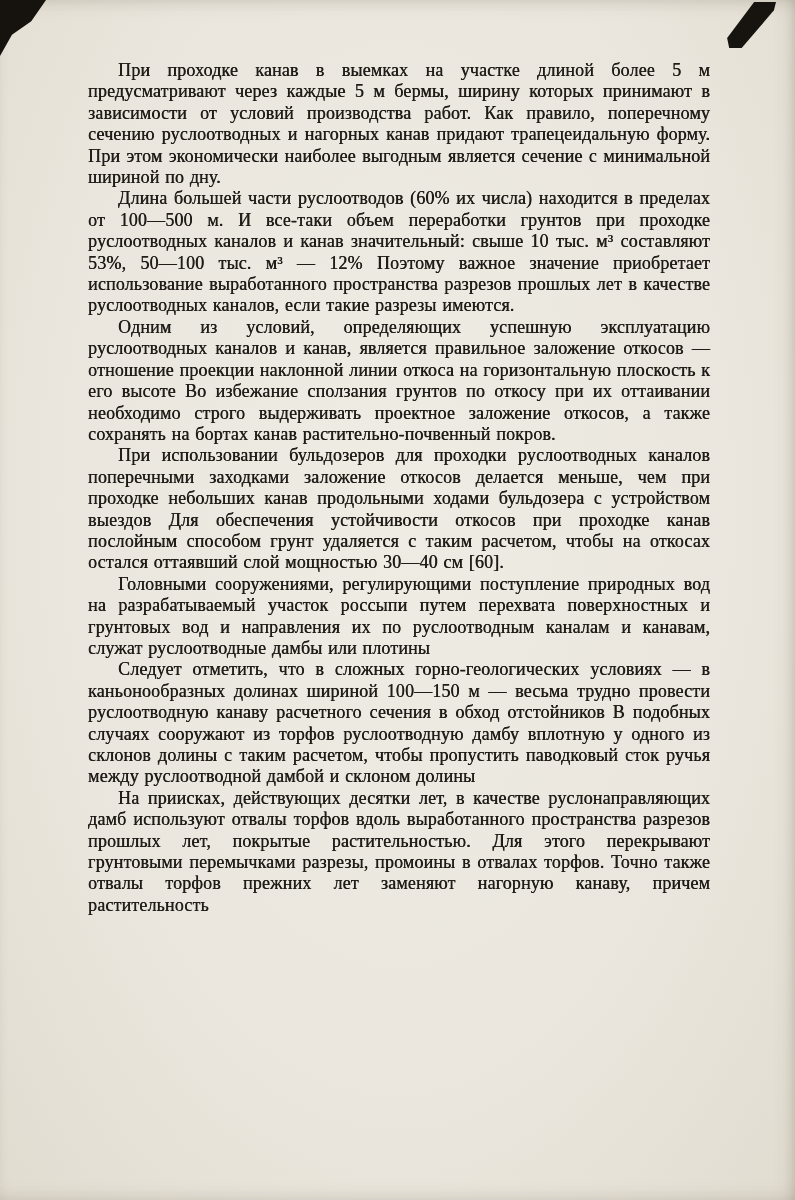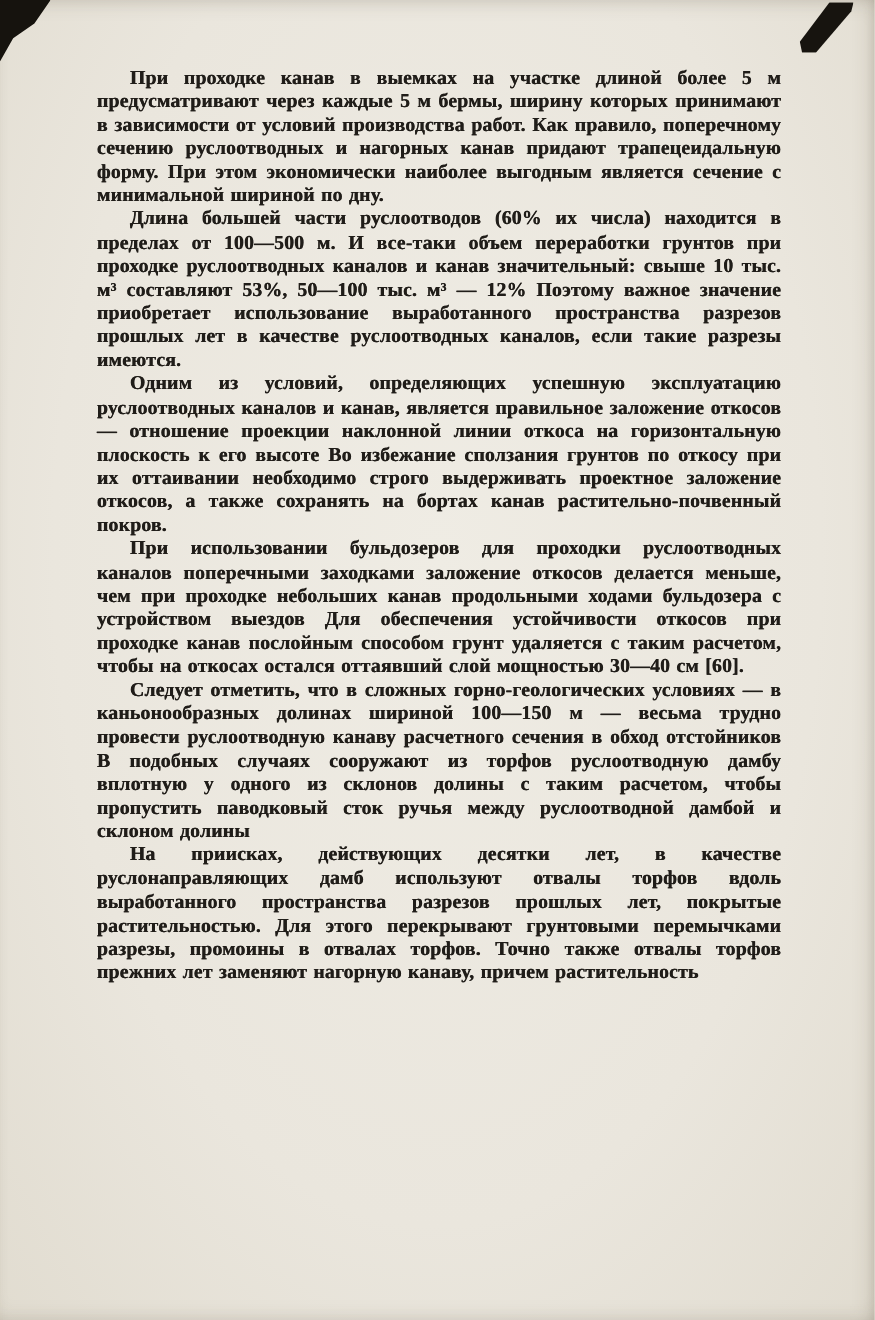--- a/index.html
+++ b/index.html
@@ -14,21 +14,20 @@
     font-family: "Liberation Serif", "DejaVu Serif", serif;
   }
   .page {
     position: relative;
     width: 795px;
     height: 1200px;
     background: radial-gradient(ellipse at 50% 42%, #efece4 0%, #eae6dd 62%, #e1dcd0 100%);
     box-shadow: inset -10px 0 22px -14px rgba(70, 58, 38, 0.35),
                 inset 0 12px 24px -18px rgba(70, 58, 38, 0.30),
                 inset 0 -12px 24px -18px rgba(70, 58, 38, 0.22);
-    font-weight: bold;
   }
   .text-column {
     position: absolute;
     left: 88px;
     top: 60px;
     width: 622px;
     color: #201d19;
     font-size: 18px;
     line-height: 21.4px;
     text-align: justify;
@@ -66,16 +65,17 @@
 
 <div class="page">
   <div class="ink-blot-tl"></div>
   <div class="ink-mark-tr"></div>
 
   <main class="text-column">
     <p>При проходке канав в выемках на участке длиной более 5 м предусматривают через каждые 5 м бермы, ширину которых принимают в зависимости от условий производства работ. Как правило, поперечному сечению руслоотводных и нагорных канав придают трапецеидальную форму. При этом экономически наиболее выгодным является сечение с минимальной шириной по дну.</p>
     <p>Длина большей части руслоотводов (60% их числа) находится в пределах от 100—500 м. И все-таки объем переработки грунтов при проходке руслоотводных каналов и канав значительный: свыше 10 тыс. м³ составляют 53%, 50—100 тыс. м³ — 12% Поэтому важное значение приобретает использование выработанного пространства разрезов прошлых лет в качестве руслоотводных каналов, если такие разрезы имеются.</p>
     <p>Одним из условий, определяющих успешную эксплуатацию руслоотводных каналов и канав, является правильное заложение откосов — отношение проекции наклонной линии откоса на горизонтальную плоскость к его высоте Во избежание сползания грунтов по откосу при их оттаивании необходимо строго выдерживать проектное заложение откосов, а также сохранять на бортах канав растительно-почвенный покров.</p>
     <p>При использовании бульдозеров для проходки руслоотводных каналов поперечными заходками заложение откосов делается меньше, чем при проходке небольших канав продольными ходами бульдозера с устройством выездов Для обеспечения устойчивости откосов при проходке канав послойным способом грунт удаляется с таким расчетом, чтобы на откосах остался оттаявший слой мощностью 30—40 см [60].</p>
+    <p>Головными сооружениями, регулирующими поступление природных вод на разрабатываемый участок россыпи путем перехвата поверхностных и грунтовых вод и направления их по руслоотводным каналам и канавам, служат руслоотводные дамбы или плотины</p>
     <p>Следует отметить, что в сложных горно-геологических условиях — в каньонообразных долинах шириной 100—150 м — весьма трудно провести руслоотводную канаву расчетного сечения в обход отстойников В подобных случаях сооружают из торфов руслоотводную дамбу вплотную у одного из склонов долины с таким расчетом, чтобы пропустить паводковый сток ручья между руслоотводной дамбой и склоном долины</p>
     <p>На приисках, действующих десятки лет, в качестве руслонаправляющих дамб используют отвалы торфов вдоль выработанного пространства разрезов прошлых лет, покрытые растительностью. Для этого перекрывают грунтовыми перемычками разрезы, промоины в отвалах торфов. Точно также отвалы торфов прежних лет заменяют нагорную канаву, причем растительность</p>
   </main>
 </div>
 
 </body></html>

